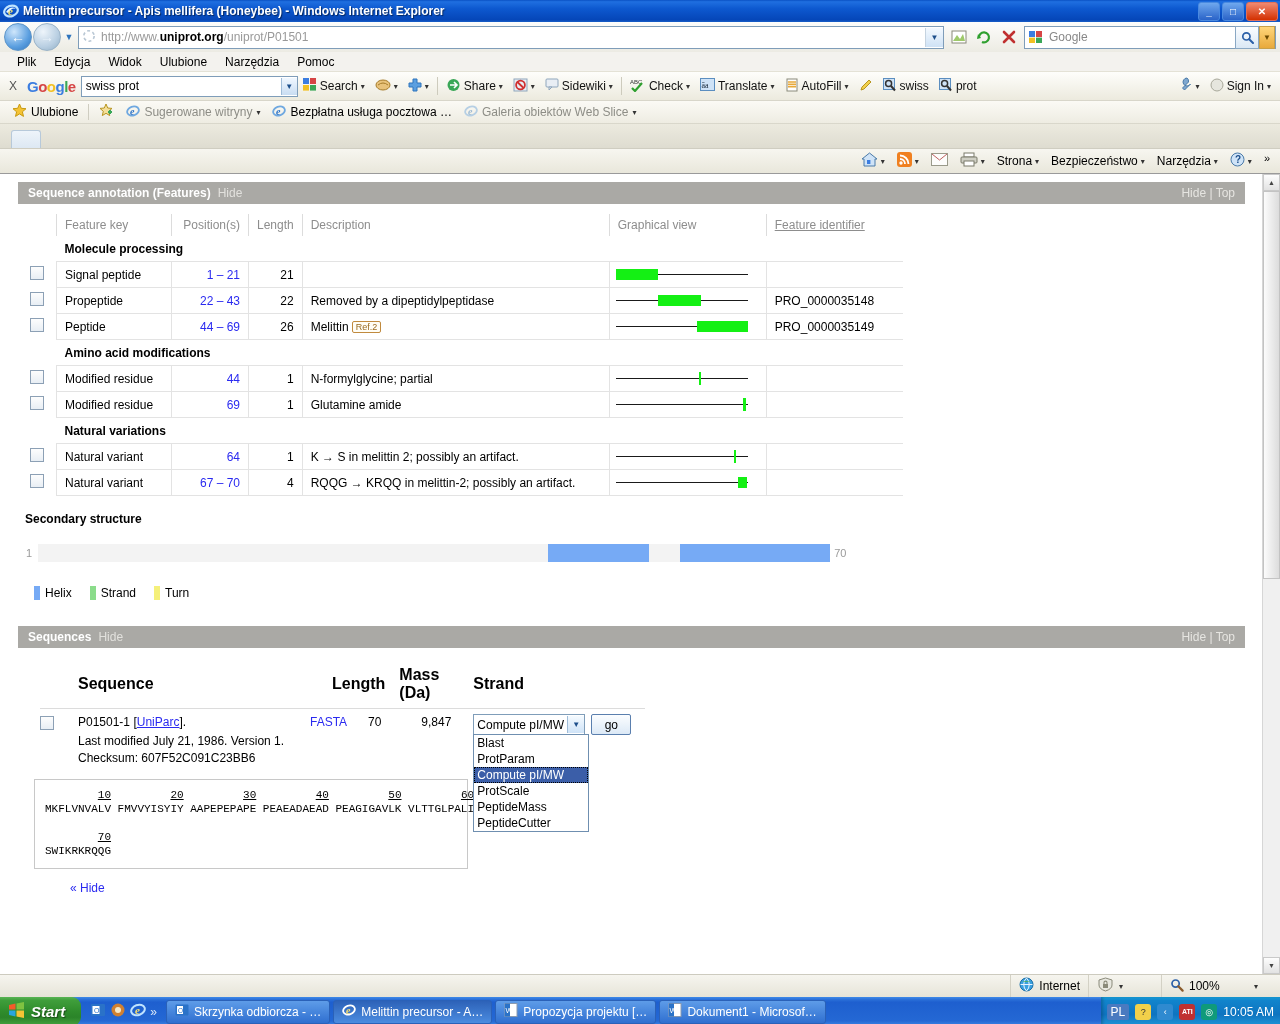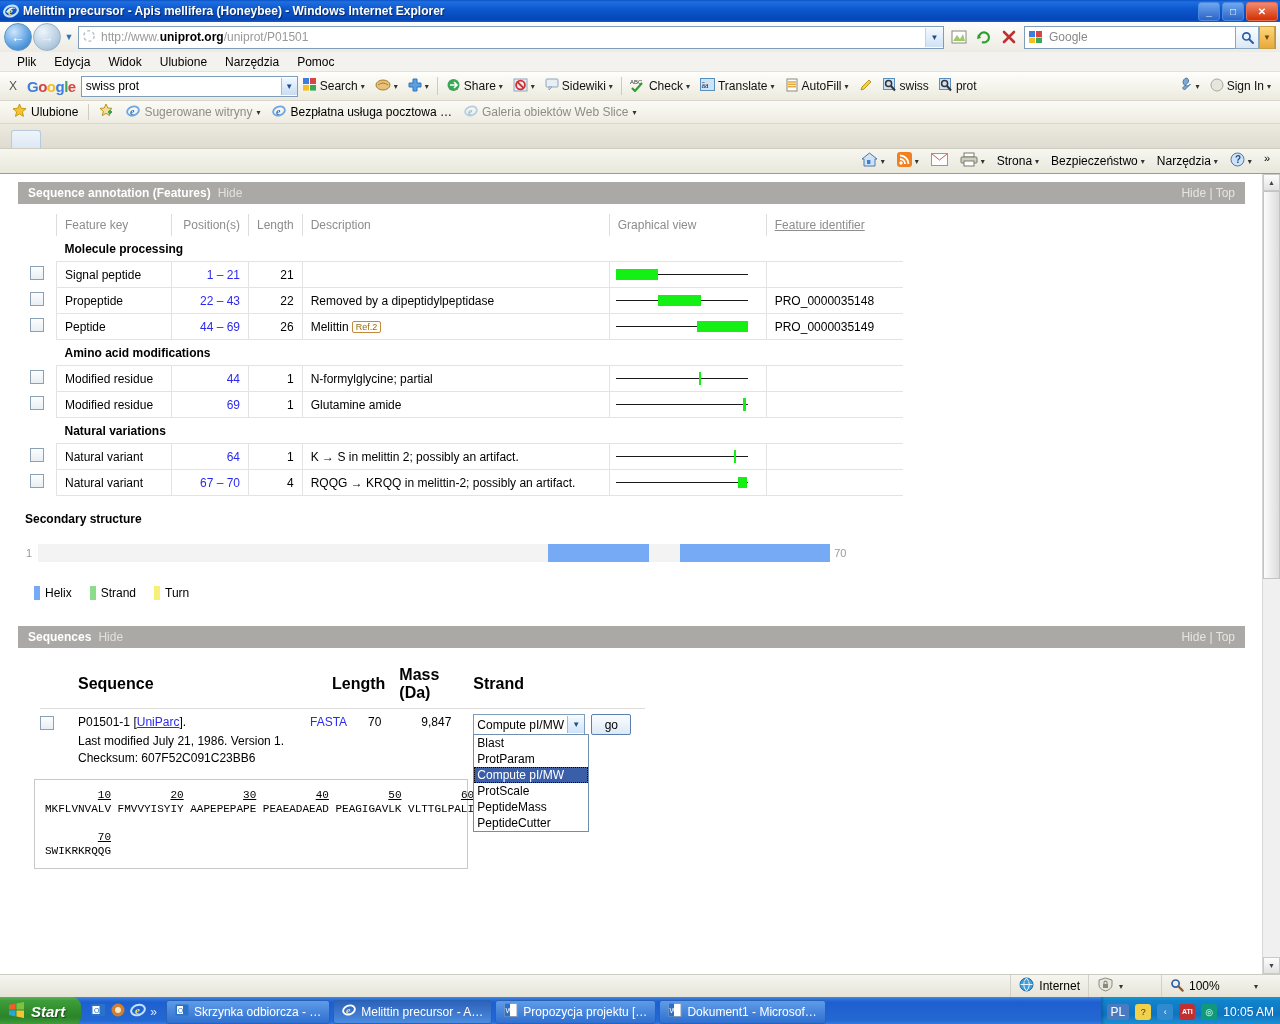--- a/index.html
+++ b/index.html
@@ -646,20 +646,21 @@
       </table>
 
     <div class="seqbox">
       <pre class="seq"><span class="num">        <u>10</u>         <u>20</u>         <u>30</u>         <u>40</u>         <u>50</u>         <u>60</u></span>
 <span>MKFLVNVALV FMVVYISYIY AAPEPEPAPE PEAEADAEAD PEAGIGAVLK VLTTGLPALI</span>
 
 <span class="num">        <u>70</u></span>
 <span>SWIKRKRQQG</span></pre>
     </div>
 
+    <div style="margin:12px 0 0 70px;font-size:12px;"><a class="lnk" href="#" style="text-decoration:none;">« Hide</a></div>
   </div>
 
   <div class="sb">
     <div class="ar">▲</div>
     <div class="th" style="top:17px;height:388px;"></div>
     <div class="ar" style="position:absolute;bottom:0;">▼</div>
   </div>
 </div>
 
 <div class="status">

